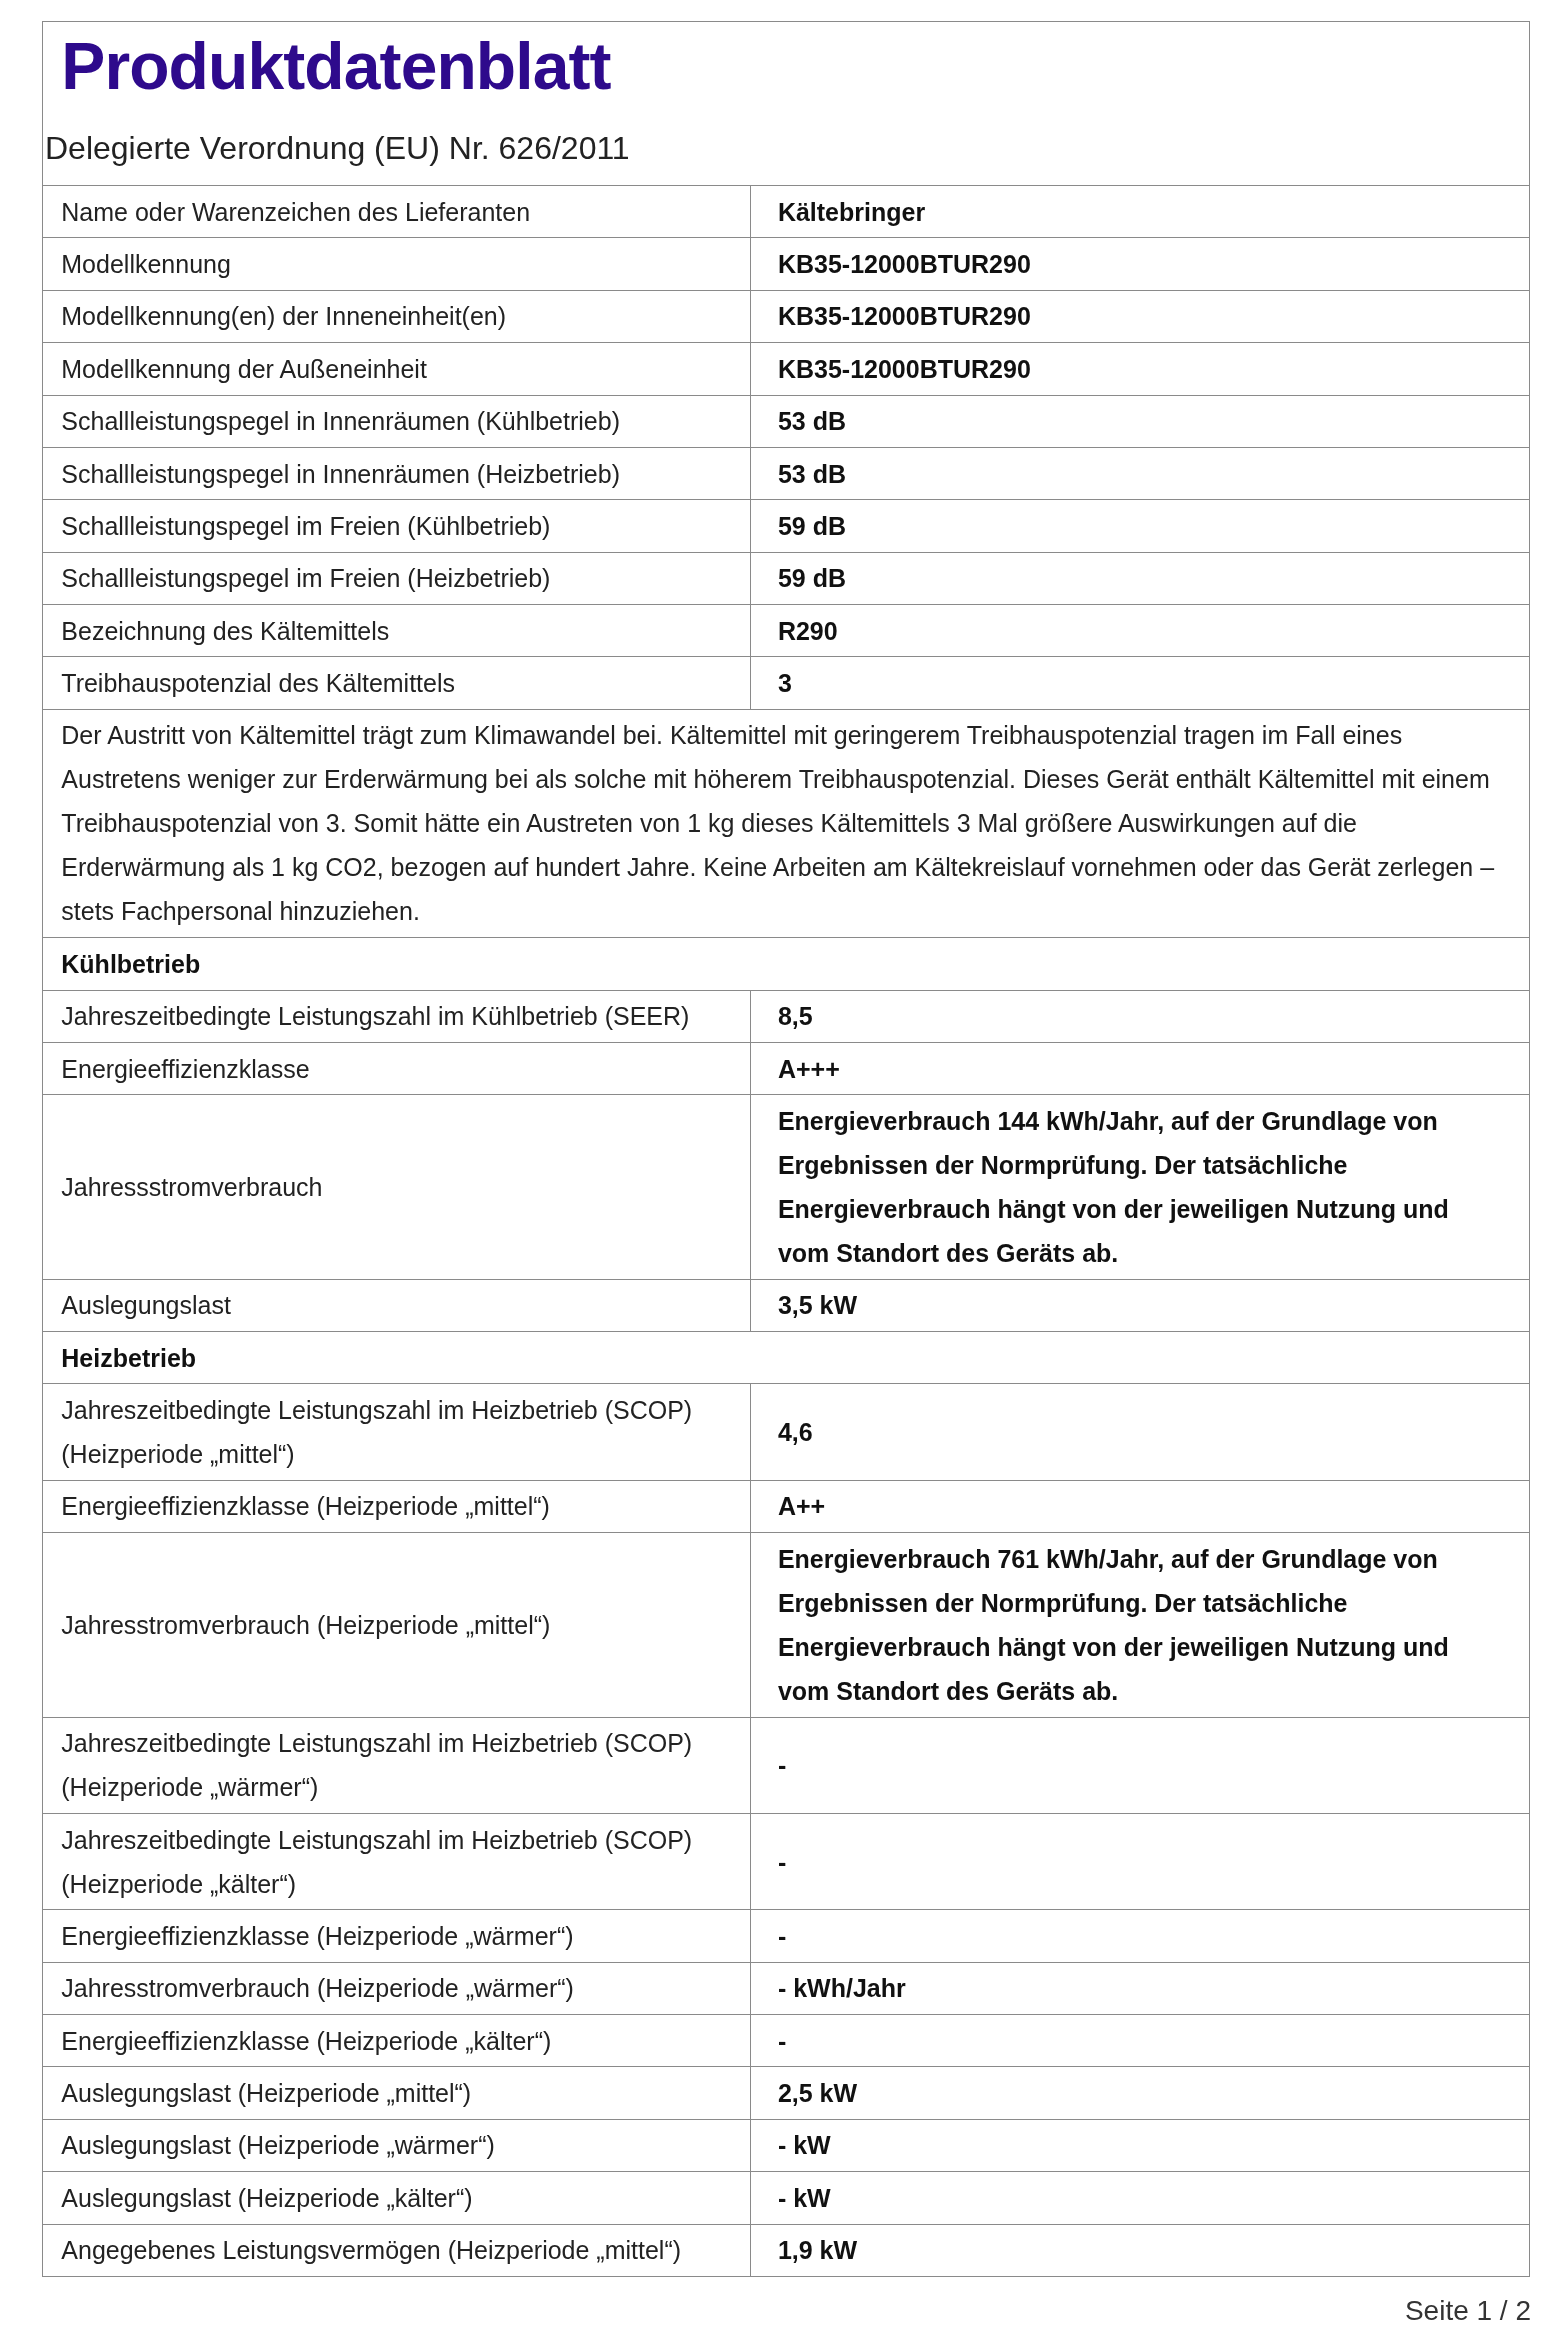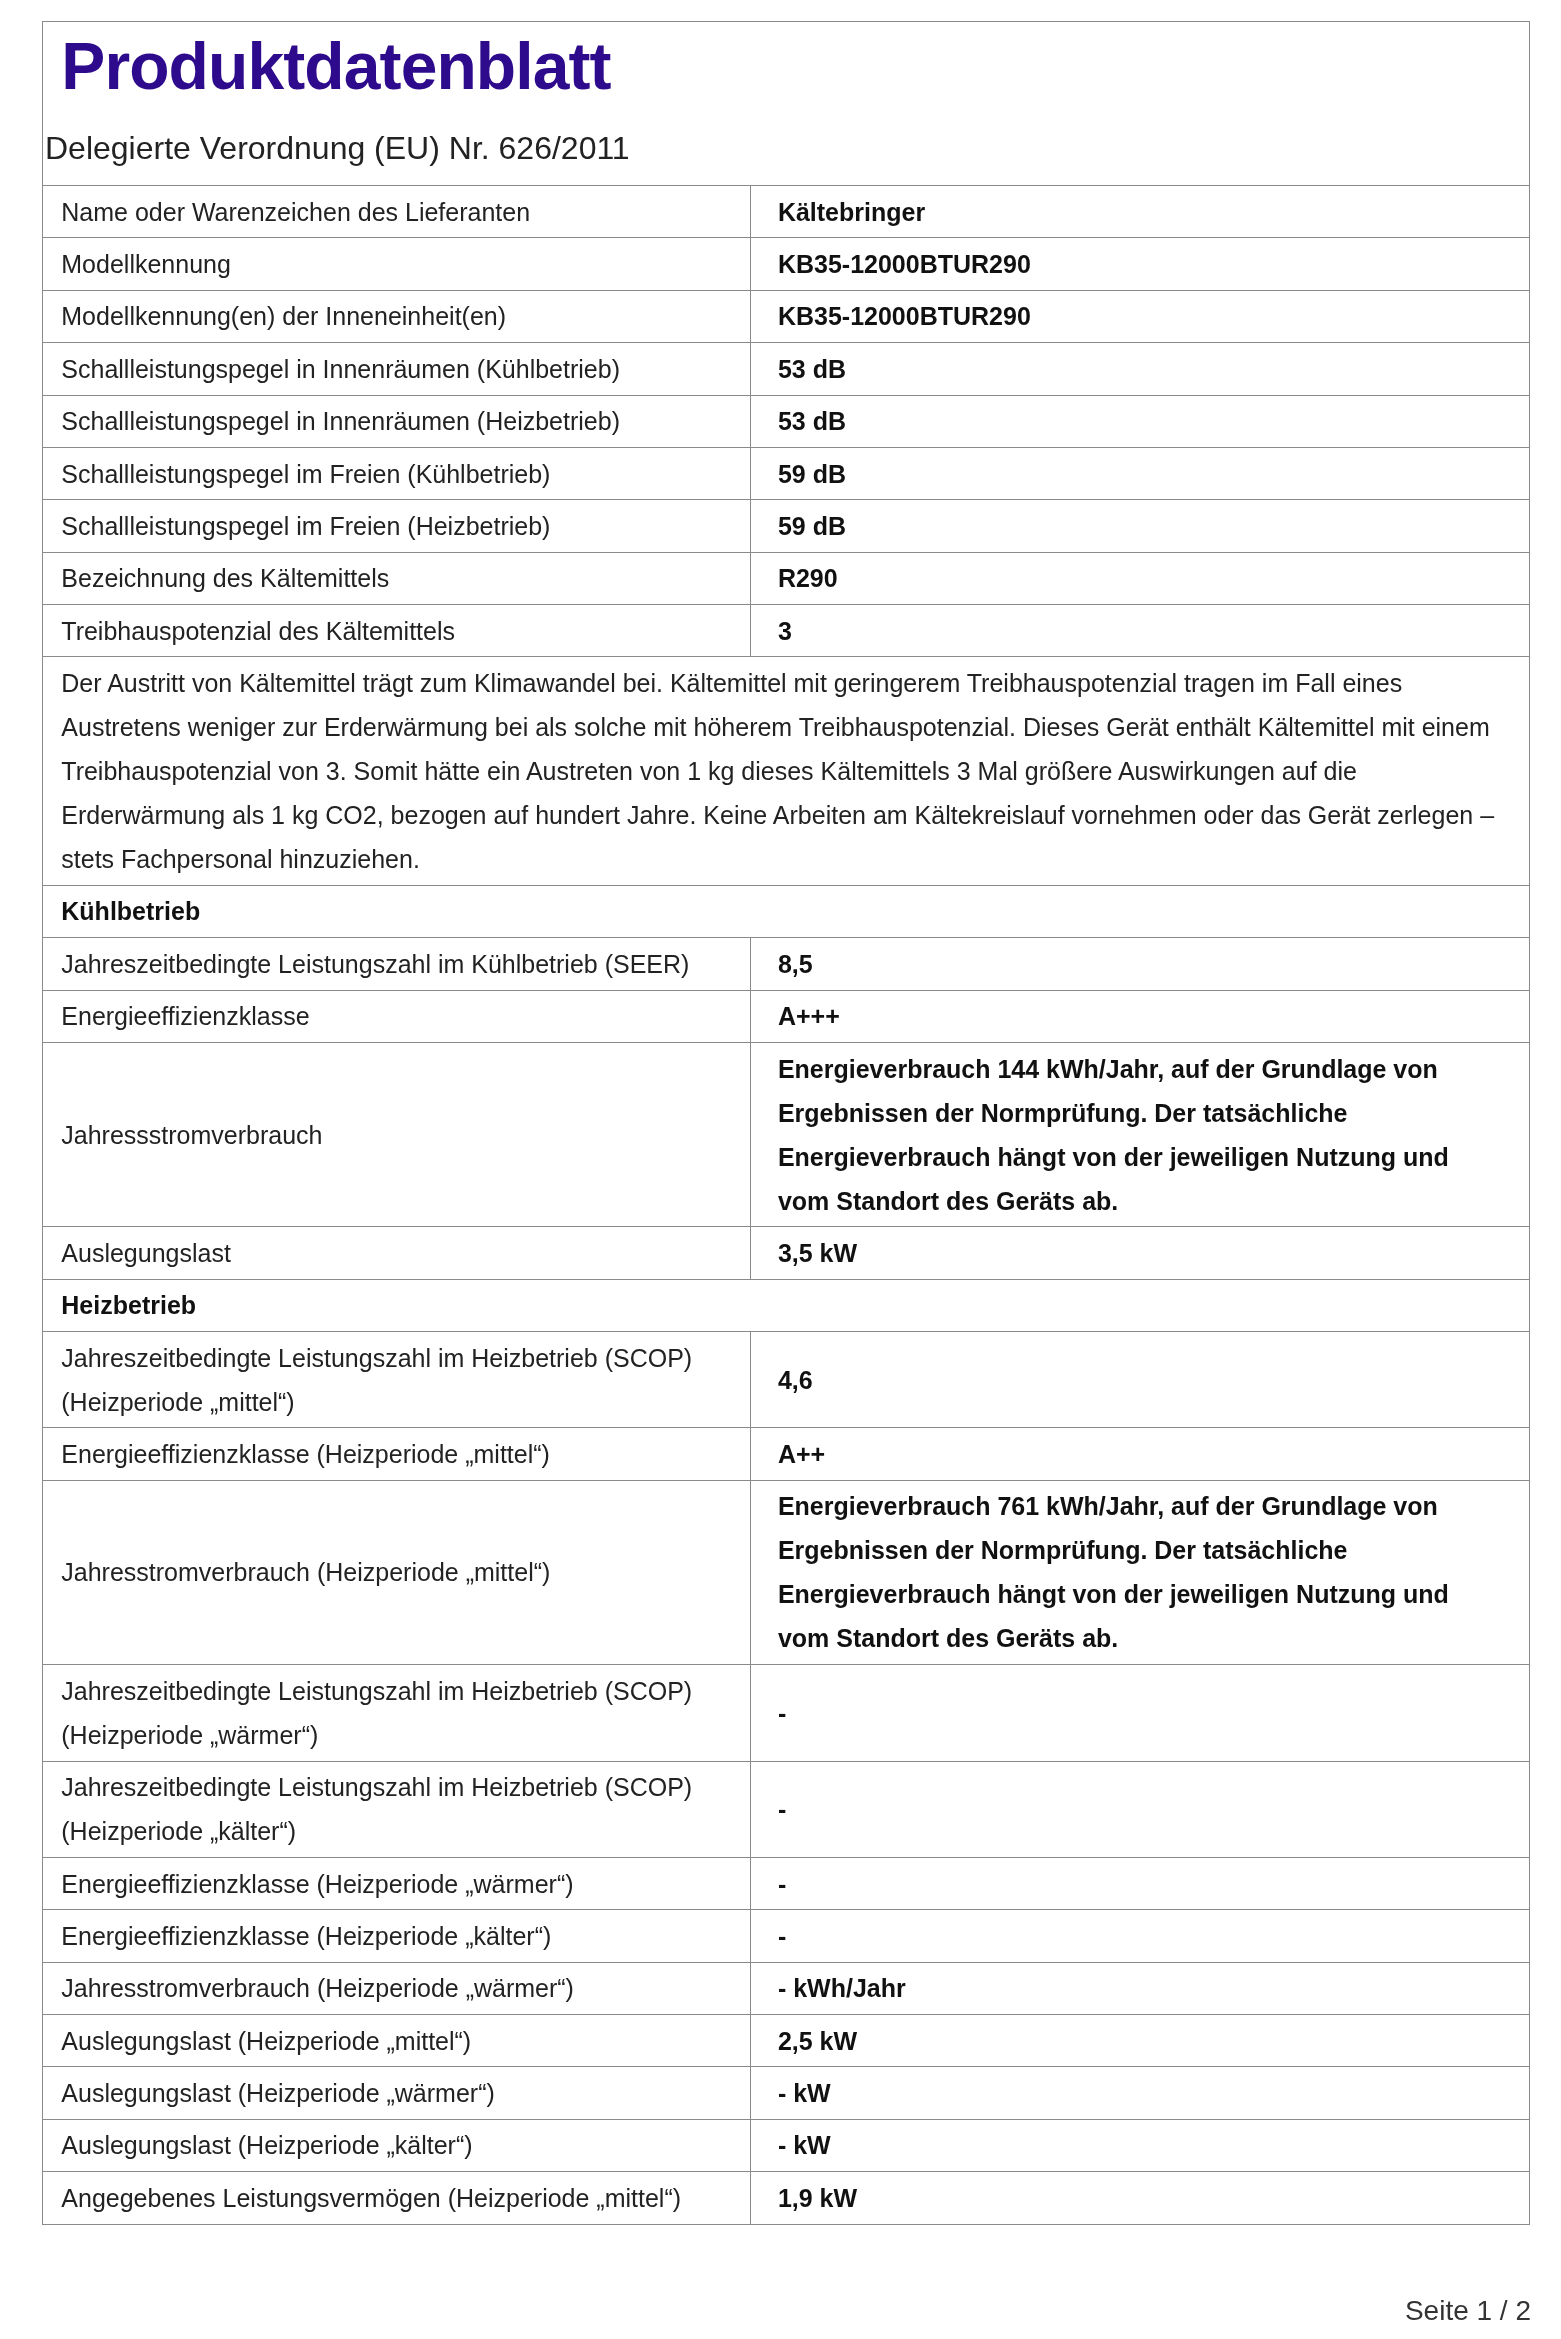--- a/index.html
+++ b/index.html
@@ -30,20 +30,24 @@
       <tr>
           <td class="label">Name oder Warenzeichen des Lieferanten</td>
           <td class="value">Kältebringer</td>
         </tr>
       <tr>
           <td class="label">Modellkennung</td>
           <td class="value">KB35-12000BTUR290</td>
         </tr>
       <tr>
           <td class="label">Modellkennung(en) der Inneneinheit(en)</td>
+          <td class="value">KB35-12000BTUR290</td>
+        </tr>
+      <tr>
+          <td class="label">Modellkennung der Außeneinheit</td>
           <td class="value">KB35-12000BTUR290</td>
         </tr>
       <tr>
           <td class="label">Schallleistungspegel in Innenräumen (Kühlbetrieb)</td>
           <td class="value">53 dB</td>
         </tr>
       <tr>
           <td class="label">Schallleistungspegel in Innenräumen (Heizbetrieb)</td>
           <td class="value">53 dB</td>
         </tr>
@@ -109,26 +113,26 @@
         </tr>
       <tr>
           <td class="label">Jahreszeitbedingte Leistungszahl im Heizbetrieb (SCOP) (Heizperiode „kälter“)</td>
           <td class="value">-</td>
         </tr>
       <tr>
           <td class="label">Energieeffizienzklasse (Heizperiode „wärmer“)</td>
           <td class="value">-</td>
         </tr>
       <tr>
+          <td class="label">Jahresstromverbrauch (Heizperiode „wärmer“)</td>
+          <td class="value">- kWh/Jahr</td>
+        </tr>
+      <tr>
           <td class="label">Energieeffizienzklasse (Heizperiode „kälter“)</td>
           <td class="value">-</td>
-        </tr>
-      <tr>
-          <td class="label">Jahresstromverbrauch (Heizperiode „wärmer“)</td>
-          <td class="value">- kWh/Jahr</td>
         </tr>
       <tr>
           <td class="label">Auslegungslast (Heizperiode „mittel“)</td>
           <td class="value">2,5 kW</td>
         </tr>
       <tr>
           <td class="label">Auslegungslast (Heizperiode „wärmer“)</td>
           <td class="value">- kW</td>
         </tr>
       <tr>

